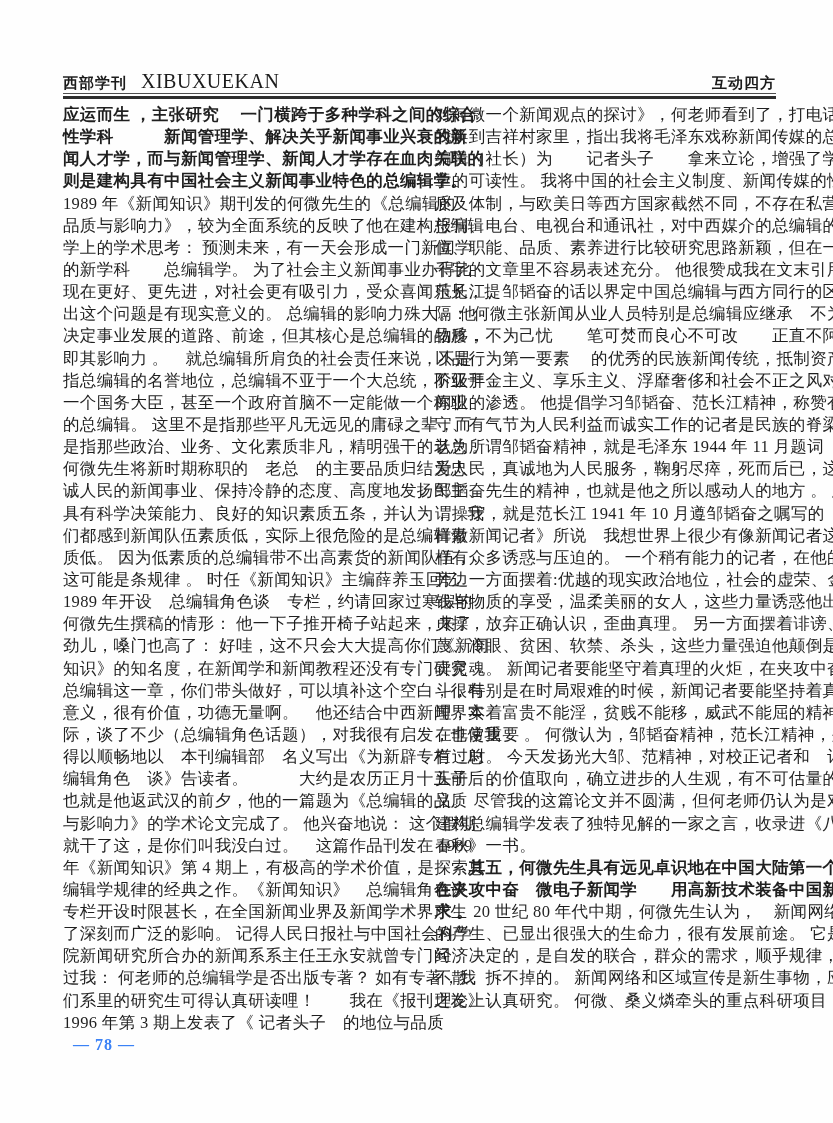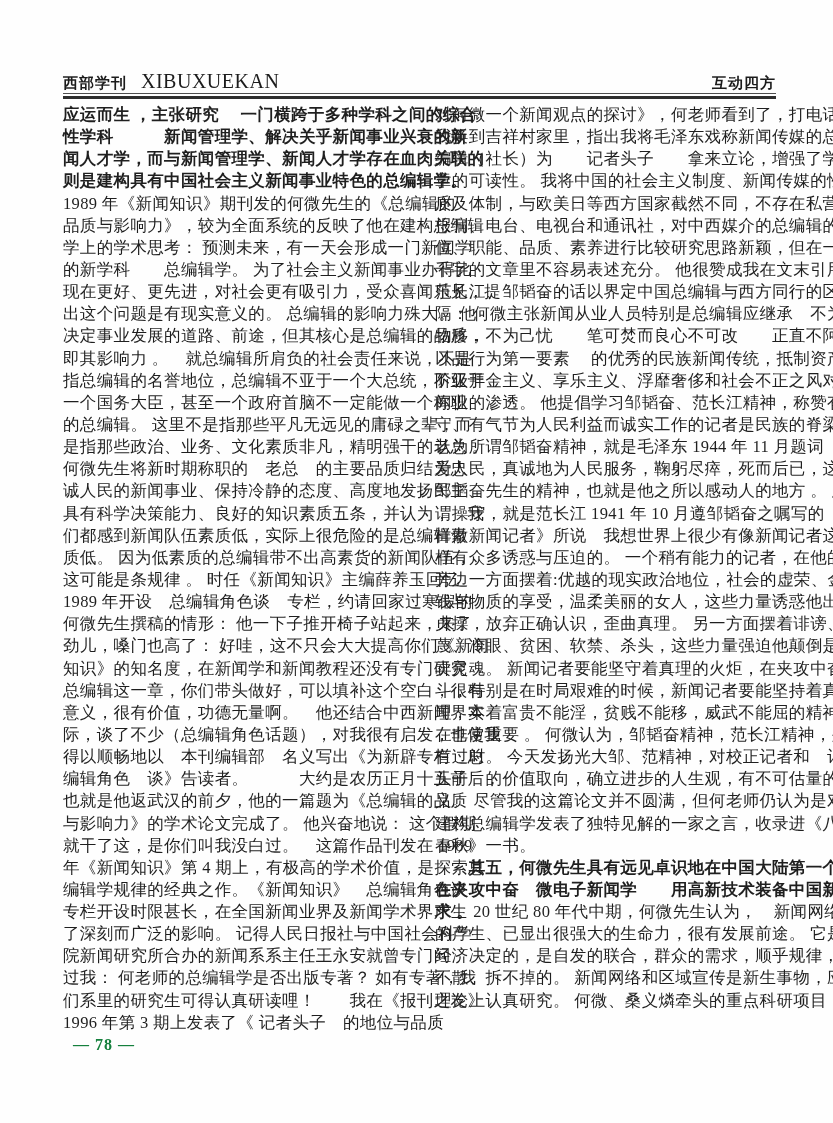--- a/index.html
+++ b/index.html
@@ -46,21 +46,21 @@
   .line {
     height: 22.15px; line-height: 22.15px;
     font-size: 16.5px; letter-spacing: 0.35px;
     white-space: pre; overflow: visible;
     color: #1f1f1f;
   }
   .line .b { font-weight: bold; }
   .page-number {
     position: absolute; left: 73px; top: 1036px;
     font-size: 16px; font-weight: bold; letter-spacing: 1px;
-    color: #15803d;
+    color: #3b82f6;
   }
 </style>
 </head>
 <body>
 
 <div class="page">
 
   <div class="running-head">
     <div class="head-left">
       <span class="journal-cn">西部学刊</span>

